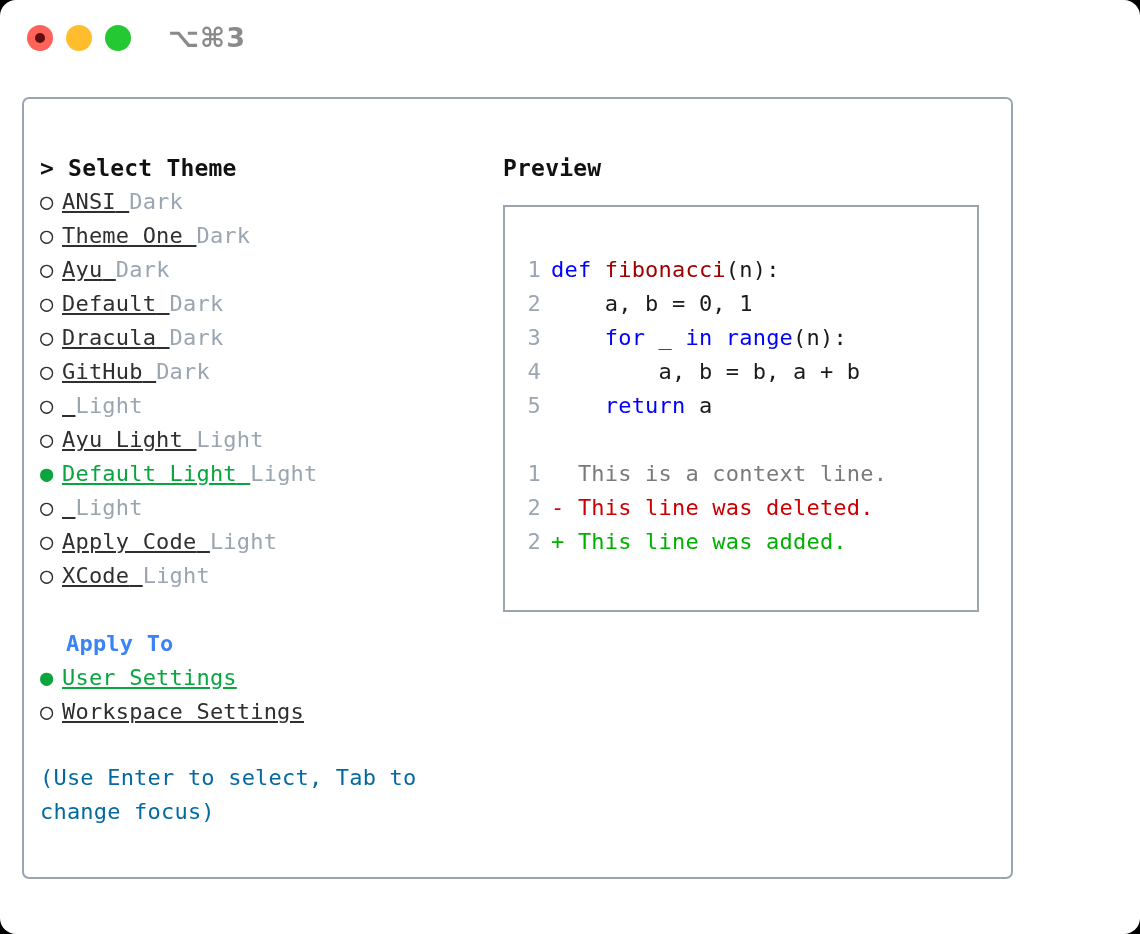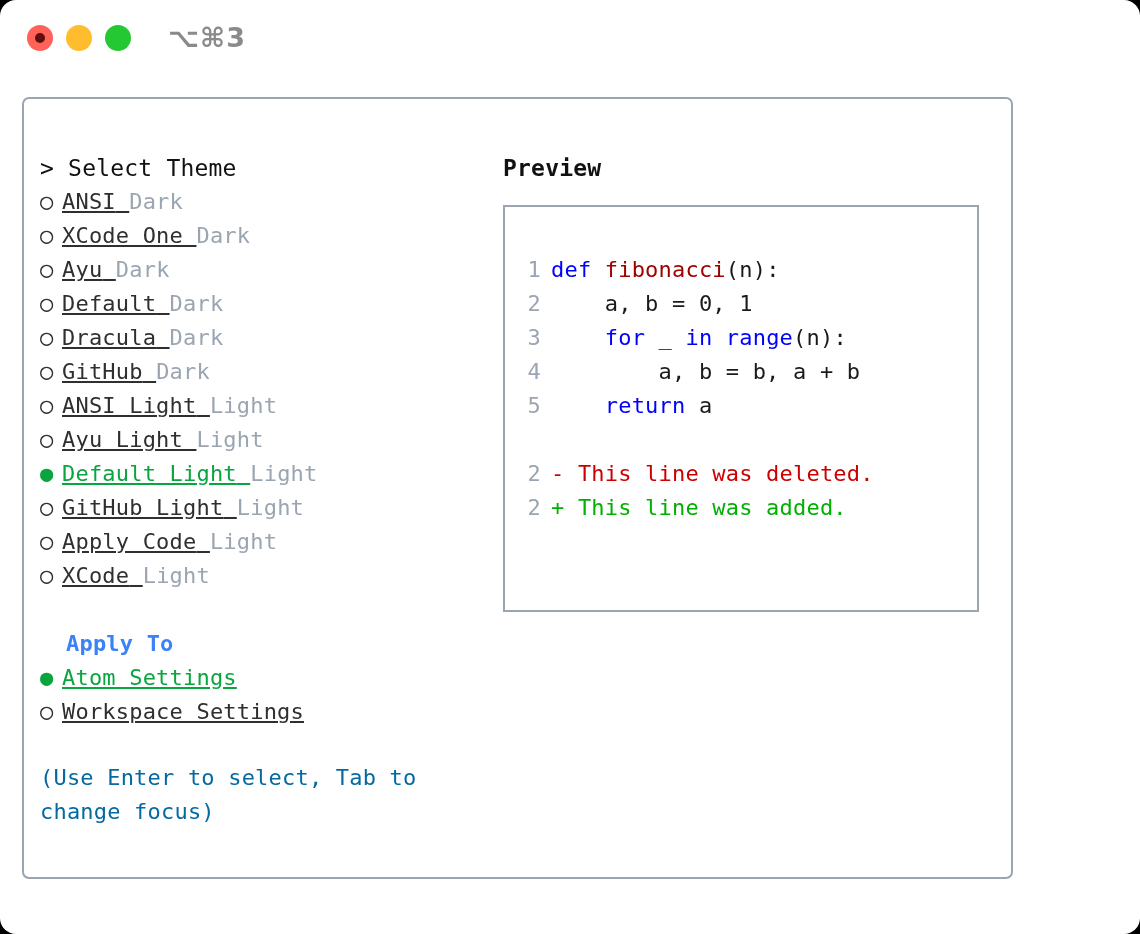--- a/index.html
+++ b/index.html
@@ -90,21 +90,21 @@
   
   .left-col {
     position: absolute;
     left: 16px;
     top: 52px;
     width: 460px;
   }
 
   .list-title {
     font-size: 23px;
-    font-weight: 400;
+    font-weight: 700;
     color: #111111;
     line-height: 34px;
     white-space: pre;
     letter-spacing: 0.2px;
   }
 
   .theme-row {
     display: flex;
     align-items: baseline;
     line-height: 34px;
@@ -222,49 +222,49 @@
   </div>
 
   <div class="panel">
     <div class="cols">
 
       <div class="left-col">
         <div class="list-title">&gt; Select Theme</div>
 
         <div id="theme-list">
             <div class="theme-row"><span class="bullet">○</span><span class="theme-name">ANSI</span><span class="theme-name"> </span><span class="theme-tag">Dark</span></div>
-            <div class="theme-row"><span class="bullet">○</span><span class="theme-name">XCode One</span><span class="theme-name"> </span><span class="theme-tag">Dark</span></div>
+            <div class="theme-row"><span class="bullet">○</span><span class="theme-name">Theme One</span><span class="theme-name"> </span><span class="theme-tag">Dark</span></div>
             <div class="theme-row"><span class="bullet">○</span><span class="theme-name">Ayu</span><span class="theme-name"> </span><span class="theme-tag">Dark</span></div>
             <div class="theme-row"><span class="bullet">○</span><span class="theme-name">Default</span><span class="theme-name"> </span><span class="theme-tag">Dark</span></div>
             <div class="theme-row"><span class="bullet">○</span><span class="theme-name">Dracula</span><span class="theme-name"> </span><span class="theme-tag">Dark</span></div>
             <div class="theme-row"><span class="bullet">○</span><span class="theme-name">GitHub</span><span class="theme-name"> </span><span class="theme-tag">Dark</span></div>
-            <div class="theme-row"><span class="bullet">○</span><span class="theme-name">ANSI Light</span><span class="theme-name"> </span><span class="theme-tag">Light</span></div>
+            <div class="theme-row"><span class="bullet">○</span><span class="theme-name"> </span><span class="theme-tag">Light</span></div>
             <div class="theme-row"><span class="bullet">○</span><span class="theme-name">Ayu Light</span><span class="theme-name"> </span><span class="theme-tag">Light</span></div>
             <div class="theme-row selected"><span class="bullet">●</span><span class="theme-name">Default Light</span><span class="theme-name"> </span><span class="theme-tag">Light</span></div>
-            <div class="theme-row"><span class="bullet">○</span><span class="theme-name">GitHub Light</span><span class="theme-name"> </span><span class="theme-tag">Light</span></div>
+            <div class="theme-row"><span class="bullet">○</span><span class="theme-name"> </span><span class="theme-tag">Light</span></div>
             <div class="theme-row"><span class="bullet">○</span><span class="theme-name">Apply Code</span><span class="theme-name"> </span><span class="theme-tag">Light</span></div>
             <div class="theme-row"><span class="bullet">○</span><span class="theme-name">XCode</span><span class="theme-name"> </span><span class="theme-tag">Light</span></div>
           </div>
 
         <div class="spacer-row"></div>
 
         <div class="apply-heading">Apply To</div>
 
         <div id="apply-list">
-            <div class="theme-row selected"><span class="bullet">●</span><span class="theme-name">Atom Settings</span></div>
+            <div class="theme-row selected"><span class="bullet">●</span><span class="theme-name">User Settings</span></div>
             <div class="theme-row"><span class="bullet">○</span><span class="theme-name">Workspace Settings</span></div>
           </div>
 
         <div class="hint">(Use Enter to select, Tab to change focus)</div>
       </div>
 
       <div class="right-col">
         <div class="preview-title">Preview</div>
 
         <div class="preview-box">
           <div class="code" id="code-block"><div><span class="ln">1</span><span class="kw">def </span><span class="fn">fibonacci</span><span class="plain">(n):</span></div><div><span class="ln">2</span><span class="plain">    a, b = 0, 1</span></div><div><span class="ln">3</span><span class="plain">    </span><span class="kw">for</span><span class="plain"> _ </span><span class="kw">in</span><span class="plain"> </span><span class="kw">range</span><span class="plain">(n):</span></div><div><span class="ln">4</span><span class="plain">        a, b = b, a + b</span></div><div><span class="ln">5</span><span class="plain">    </span><span class="kw">return</span><span class="plain"> a</span></div></div>
-          <div class="diff" id="diff-block"><div><span class="ln">2</span><span class="d-del">- </span><span class="d-del">This line was deleted.</span></div><div><span class="ln">2</span><span class="d-add">+ </span><span class="d-add">This line was added.</span></div></div>
+          <div class="diff" id="diff-block"><div><span class="ln">1</span><span class="d-ctx">  </span><span class="d-ctx">This is a context line.</span></div><div><span class="ln">2</span><span class="d-del">- </span><span class="d-del">This line was deleted.</span></div><div><span class="ln">2</span><span class="d-add">+ </span><span class="d-add">This line was added.</span></div></div>
         </div>
       </div>
 
     </div>
   </div>
 </div>
 
 </body></html>

